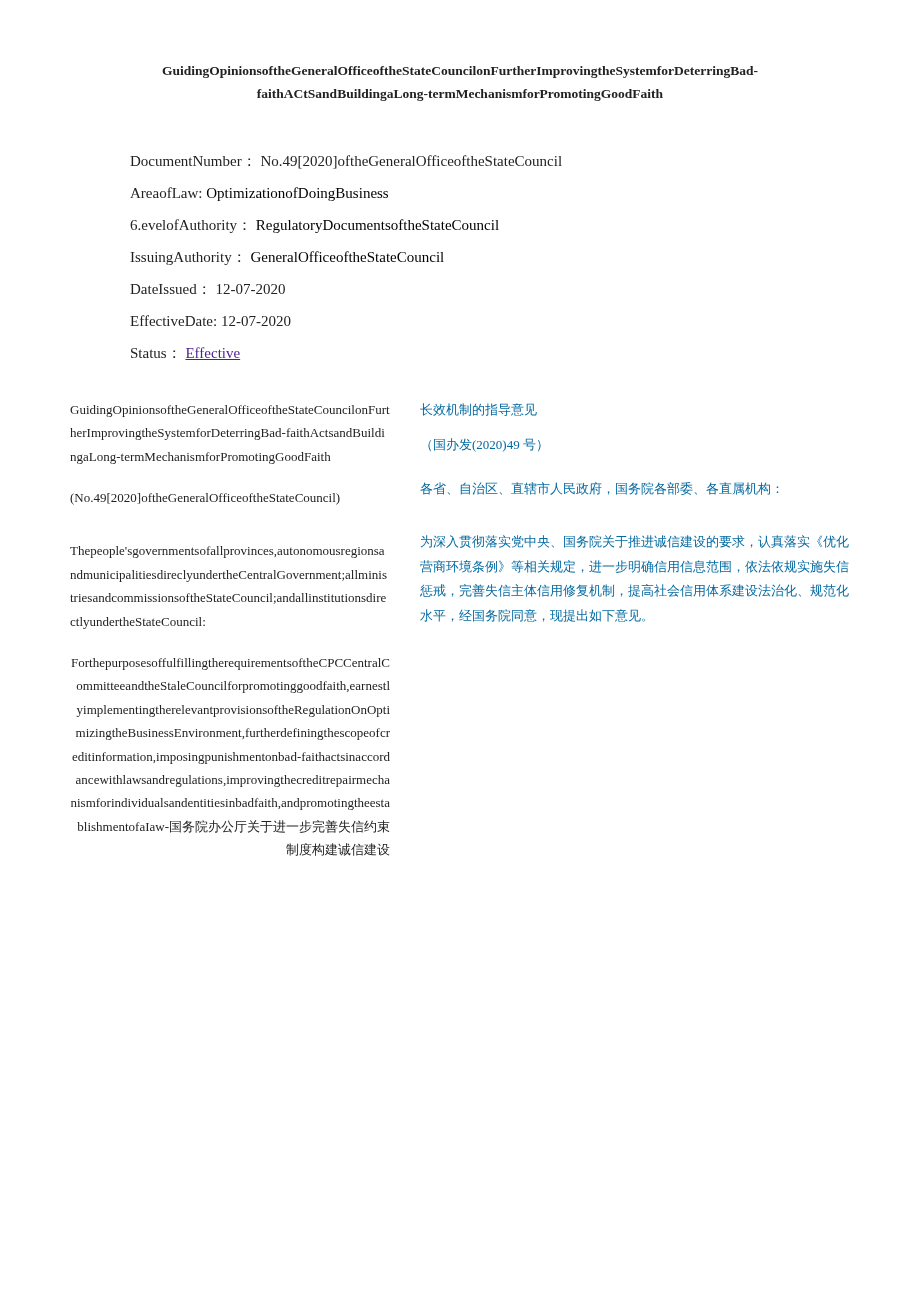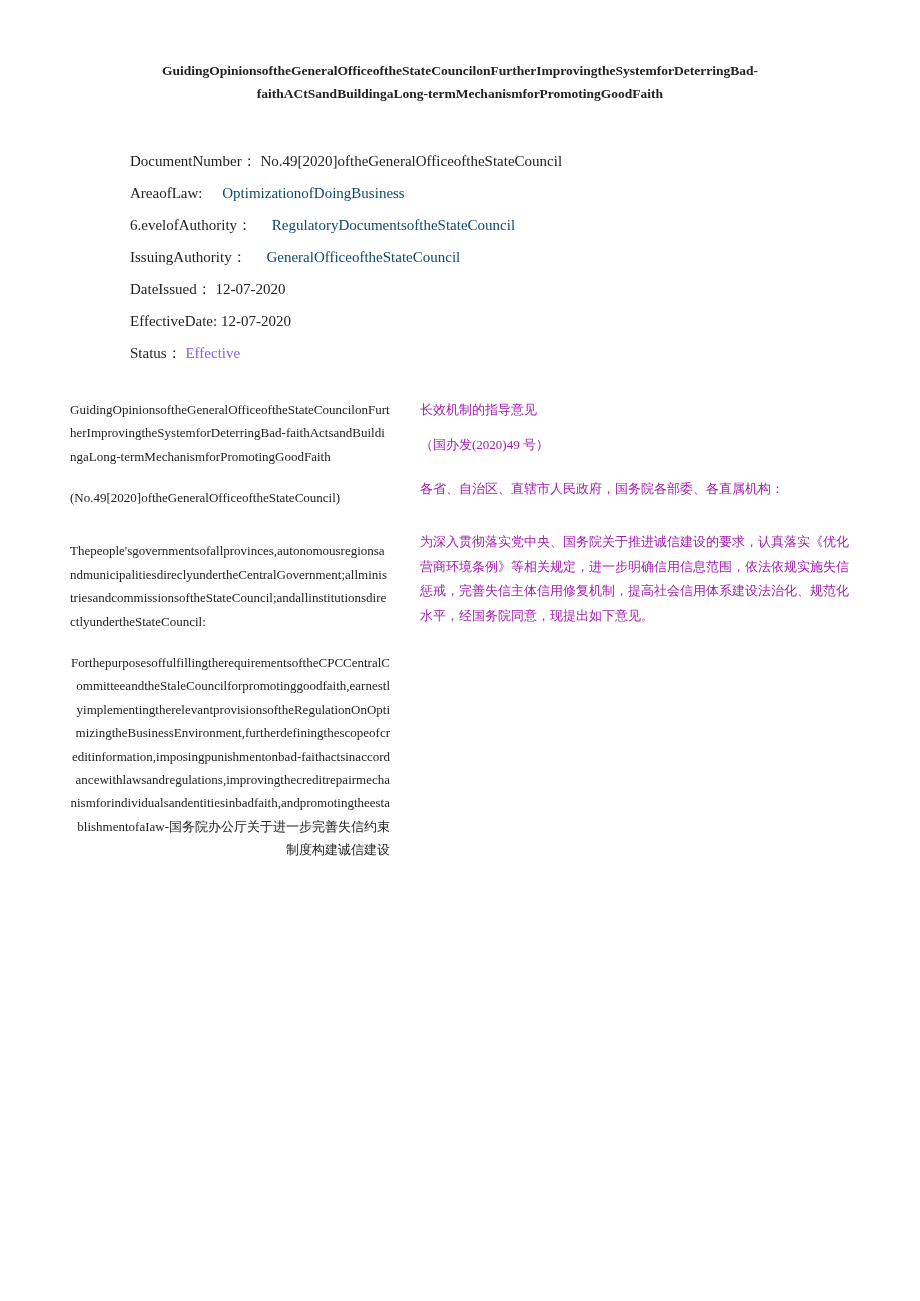--- a/index.html
+++ b/index.html
@@ -30,46 +30,46 @@
       font-size: 15px;
     }
     .meta-section .meta-row {
       display: block;
       margin-bottom: 2px;
     }
     .meta-section .meta-label {
       color: #222;
     }
     .meta-section .meta-link {
-      color: #0c4a6e;
+      color: #000000;
       text-decoration: none;
-      margin-left: 16px;
     }
     .meta-section .meta-value {
       color: #222;
     }
     .meta-section .status-effective {
-      color: #8b5cf6;
+      color: #4c1d95;
+      text-decoration: underline;
     }
     .content-columns {
       display: flex;
       gap: 30px;
       margin-top: 20px;
     }
     .col-left {
       flex: 0 0 320px;
       font-size: 13px;
       line-height: 1.8;
       color: #222;
     }
     .col-right {
       flex: 1;
       font-size: 13px;
       line-height: 1.9;
-      color: #a21caf;
+      color: #0369a1;
       font-family: Liberation Serif, serif;
     }
     .col-left p, .col-right p {
       margin-bottom: 18px;
     }
     .col-right .right-title {
       text-align: left;
       margin-bottom: 10px;
       font-size: 13px;
     }

